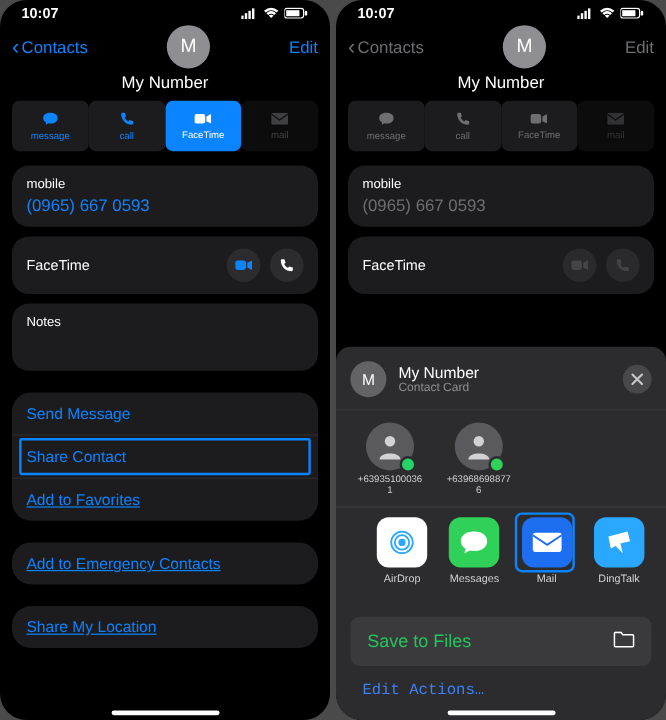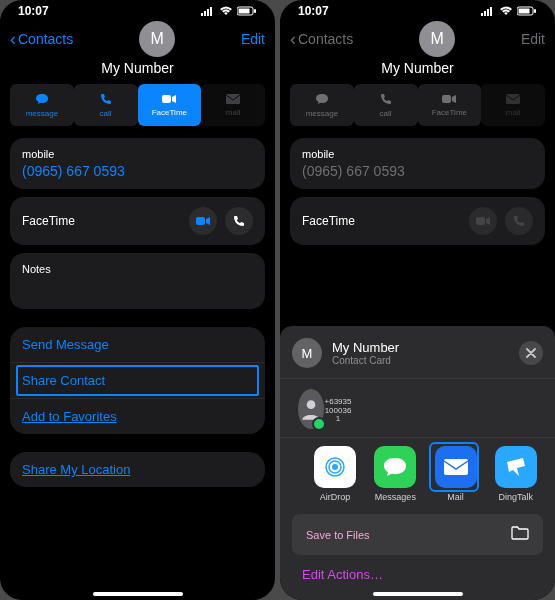--- a/index.html
+++ b/index.html
@@ -114,21 +114,21 @@
   }
   .sheet-title-block { display:flex; flex-direction:column; flex:1; }
   .sheet-title { color:#fff; font-size:13px; font-weight:500;}
   .sheet-subtitle { color:#8e8e93; font-size:10px; }
   .sheet-close {
     width:24px; height:24px; border-radius:50%; background:#48484a;
     color:#c7c7cc; display:flex; align-items:center; justify-content:center; font-size:12px;
   }
   .sheet-divider { height:1px; background:#3a3a3c; margin:0;}
   .people-row { display:flex; gap:20px; padding:10px 18px 8px 18px;}
-  .person { display:flex; flex-direction:row; align-items:center; width:54px;}
+  .person { display:flex; flex-direction:column; align-items:center; width:54px;}
   .person-avatar {
     width:40px; height:40px; border-radius:50%; background:#5a5a5e;
     display:flex; align-items:center; justify-content:center; position:relative;
   }
   .person-avatar svg { width:26px; height:26px; }
   .badge {
     position:absolute; right:-2px; bottom:-2px; width:14px; height:14px;
     border-radius:50%; border:2px solid #2c2c2e;
   }
   .badge.whatsapp { background:#25d366;}
@@ -143,26 +143,26 @@
   .app-icon.airdrop { background:#fff;}
   .app-icon.messages { background:#30d158;}
   .app-icon.mail { background:#1e6ef2;}
   .app-icon.dingtalk { background:#2aa7ff;}
   .app-label { color:#d1d1d6; font-size:9px; margin-top:4px;}
   .app-highlight {
     position:absolute; top:-4px; left:-4px; width:50px; height:50px;
     border:2px solid #0a84ff; border-radius:6px; pointer-events:none;
   }
   .sheet-action {
-    margin:2px 12px 0 12px; background:#3a3a3c; border-radius:8px;
+    margin:17px 12px 0 12px; background:#3a3a3c; border-radius:8px;
     padding:12px 14px; display:flex; justify-content:space-between; align-items:center;
-    color:#f9a8d4; font-size:11px;
+    color:#22c55e; font-size:15px;
   }
   .folder-icon { color:#fff; font-size:14px;}
-  .edit-actions { color:#d946ef; font-size:13px; padding:12px 22px 0 22px;}
+  .edit-actions { color:#3b82f6; font-size:13px; padding:12px 22px 0 22px;font-family:Liberation Mono, monospace;}
 </style>
 </head>
 <body>
 
 <div class="phone">
   <div class="status-bar">
     <span>10:07</span>
     <span class="status-icons">
       <svg width="14" height="10" viewBox="0 0 14 10">
           <rect x="0" y="7" width="2" height="3" fill="#fff"></rect>
@@ -259,20 +259,23 @@
 
   <div class="action-list">
     <div class="action-item">Send Message</div>
     <div class="action-item">
       <span>Share Contact</span>
       <div class="highlight-box"></div>
     </div>
     <div class="action-item">Add to Favorites</div>
   </div>
 
+  <div class="action-list">
+    <div class="action-item">Add to Emergency Contacts</div>
+  </div>
 
   <div class="action-list">
     <div class="action-item">Share My Location</div>
   </div>
 
   <div class="home-indicator"></div>
 </div>
 
 <div class="phone dim">
   <div class="status-bar">
@@ -380,20 +383,30 @@
       <div class="person">
         <div class="person-avatar">
           <svg viewBox="0 0 24 24">
               <circle cx="12" cy="8" r="4" fill="#d1d1d6"></circle>
               <path d="M4 22 C4 16 20 16 20 22 Z" fill="#d1d1d6"></path>
             </svg>
           <div class="badge whatsapp"></div>
         </div>
         <span class="person-label">+639351000361</span>
       </div>
+      <div class="person">
+        <div class="person-avatar">
+          <svg viewBox="0 0 24 24">
+              <circle cx="12" cy="8" r="4" fill="#d1d1d6"></circle>
+              <path d="M4 22 C4 16 20 16 20 22 Z" fill="#d1d1d6"></path>
+            </svg>
+          <div class="badge messages"></div>
+        </div>
+        <span class="person-label">+639686988776</span>
+      </div>
     </div>
     <div class="sheet-divider"></div>
 
     <div class="apps-row">
       <div class="app">
         <div class="app-icon airdrop">
           <svg width="26" height="26" viewBox="0 0 26 26">
               <circle cx="13" cy="13" r="3" fill="#2aa7ff"></circle>
               <circle cx="13" cy="13" r="6" fill="none" stroke="#2aa7ff" stroke-width="1.5"></circle>
               <circle cx="13" cy="13" r="9" fill="none" stroke="#2aa7ff" stroke-width="1.5"></circle>

